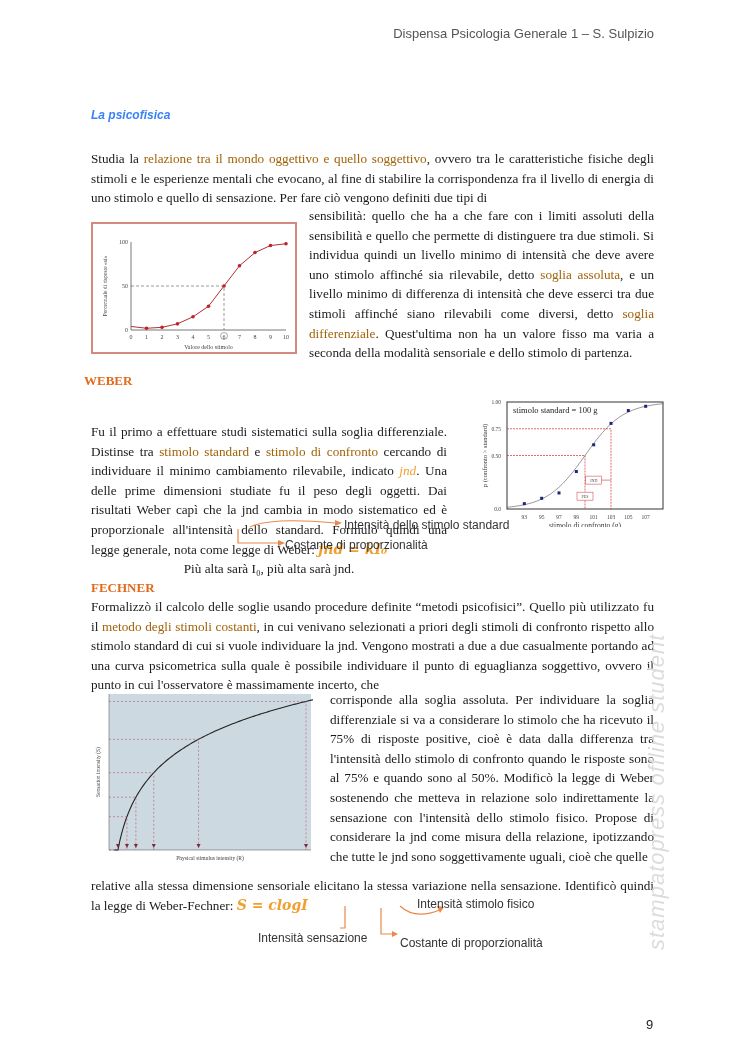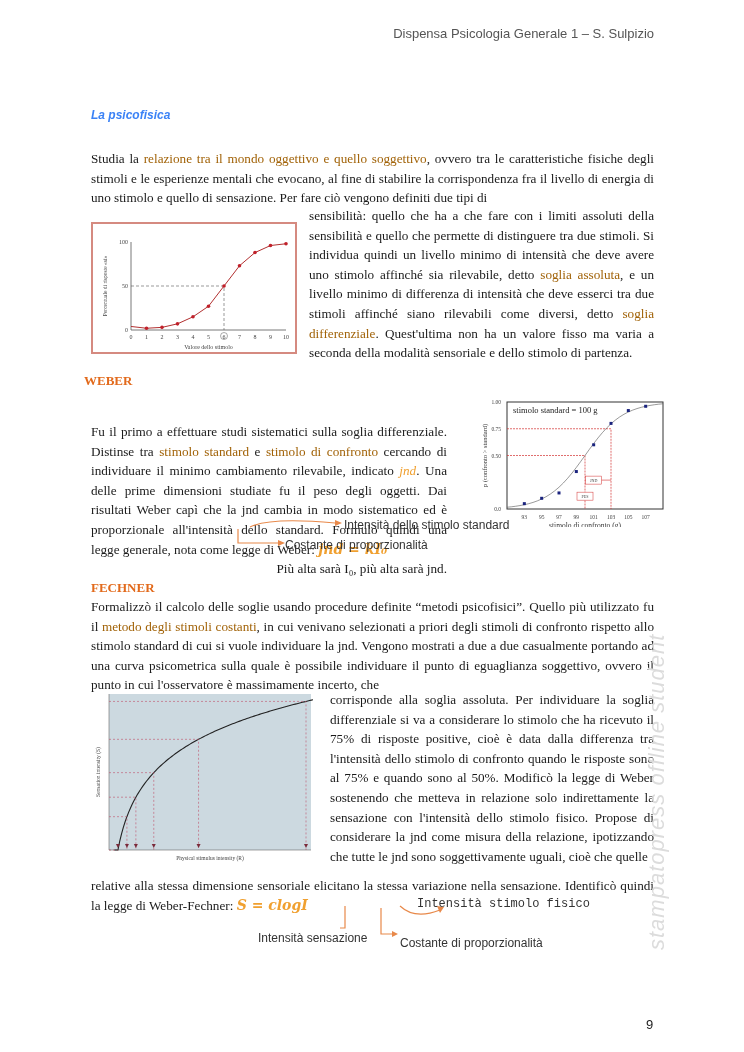--- a/index.html
+++ b/index.html
@@ -67,21 +67,21 @@
     </g>
 </svg>
 
 <div class="para" style="left:309px; top:206px; width:345px;">
   <span>sensibilità: quello che ha a che fare con i limiti assoluti della sensibilità e quello che permette di distinguere tra due stimoli. Si individua quindi un livello minimo di intensità che deve avere uno stimolo affinché sia rilevabile, detto </span><span class="hl">soglia assoluta</span><span>, e un livello minimo di differenza di intensità che deve esserci tra due stimoli affinché siano rilevabili come diversi, detto </span><span class="hl">soglia differenziale</span><span>. Quest'ultima non ha un valore fisso ma varia a seconda della modalità sensoriale e dello stimolo di partenza.</span>
 </div>
 
 <div class="sect" style="left:84px; top:373px;text-align:right;">WEBER</div>
 <div class="para" style="left:91px; top:390px; width:356px;margin-top:32px;">
   <span>Fu il primo a effettuare studi sistematici sulla soglia differenziale. Distinse tra </span><span class="hl">stimolo standard</span><span> e </span><span class="hl">stimolo di confronto</span><span> cercando di individuare il minimo cambiamento rilevabile, indicato </span><span class="hl-i">jnd</span><span>. Una delle prime dimensioni studiate fu il peso degli oggetti. Dai risultati Weber capì che la jnd cambia in modo sistematico ed è proporzionale all'intensità dello standard. Formulò quindi una legge generale, nota come legge di Weber: </span><span class="formula">jnd = kI₀</span>
-  <div style="text-align:right;">Più alta sarà I₀, più alta sarà jnd.</div>
+  <div style="text-align:center;">Più alta sarà I₀, più alta sarà jnd.</div>
 </div>
 <svg class="fig" style="left:230px; top:515px;" width="120" height="35">
   <path d="M 20 12 Q 40 2 105 8" fill="none" stroke="#e8894a" stroke-width="1.2"></path>
   <polygon points="105,5 112,8 105,11" fill="#e8894a"></polygon>
   <path d="M 8 14 L 8 28 L 48 28" fill="none" stroke="#e8894a" stroke-width="1.2"></path>
   <polygon points="48,25 55,28 48,31" fill="#e8894a"></polygon>
 </svg>
 <div class="note" style="left:344px; top:518px;">Intensità dello stimolo standard</div>
 <div class="note" style="left:285px; top:538px;">Costante di proporzionalità</div>
 
@@ -156,18 +156,18 @@
 <div class="para" style="left:91px; top:876px; width:563px;">
   <span>relative alla stessa dimensione sensoriale elicitano la stessa variazione nella sensazione. Identificò quindi la legge di Weber-Fechner: </span><span class="formula">S = clogI</span>
 </div>
 <svg class="fig" style="left:340px; top:900px;" width="120" height="50">
   <path d="M 5 6 L 5 28 L -3 28" fill="none" stroke="#e8894a" stroke-width="1.2"></path>
   <path d="M 41 8 L 41 34 L 52 34" fill="none" stroke="#e8894a" stroke-width="1.2"></path>
   <polygon points="52,31 58,34 52,37" fill="#e8894a"></polygon>
   <path d="M 60 6 Q 75 20 100 10" fill="none" stroke="#e8894a" stroke-width="1.2"></path>
   <polygon points="97,6 104,7 100,13" fill="#e8894a"></polygon>
 </svg>
-<div class="note" style="left:417px; top:897px;font-family:Liberation Mono, monospace;">Intensità stimolo fisico</div>
+<div class="note" style="left:417px; top:897px;">Intensità stimolo fisico</div>
 <div class="note" style="left:258px; top:931px;">Intensità sensazione</div>
 <div class="note" style="left:400px; top:936px;">Costante di proporzionalità</div>
 
 <div class="watermark">stampatopress offline student</div>
 <div class="pagenum">9</div>
 
 </body></html>

